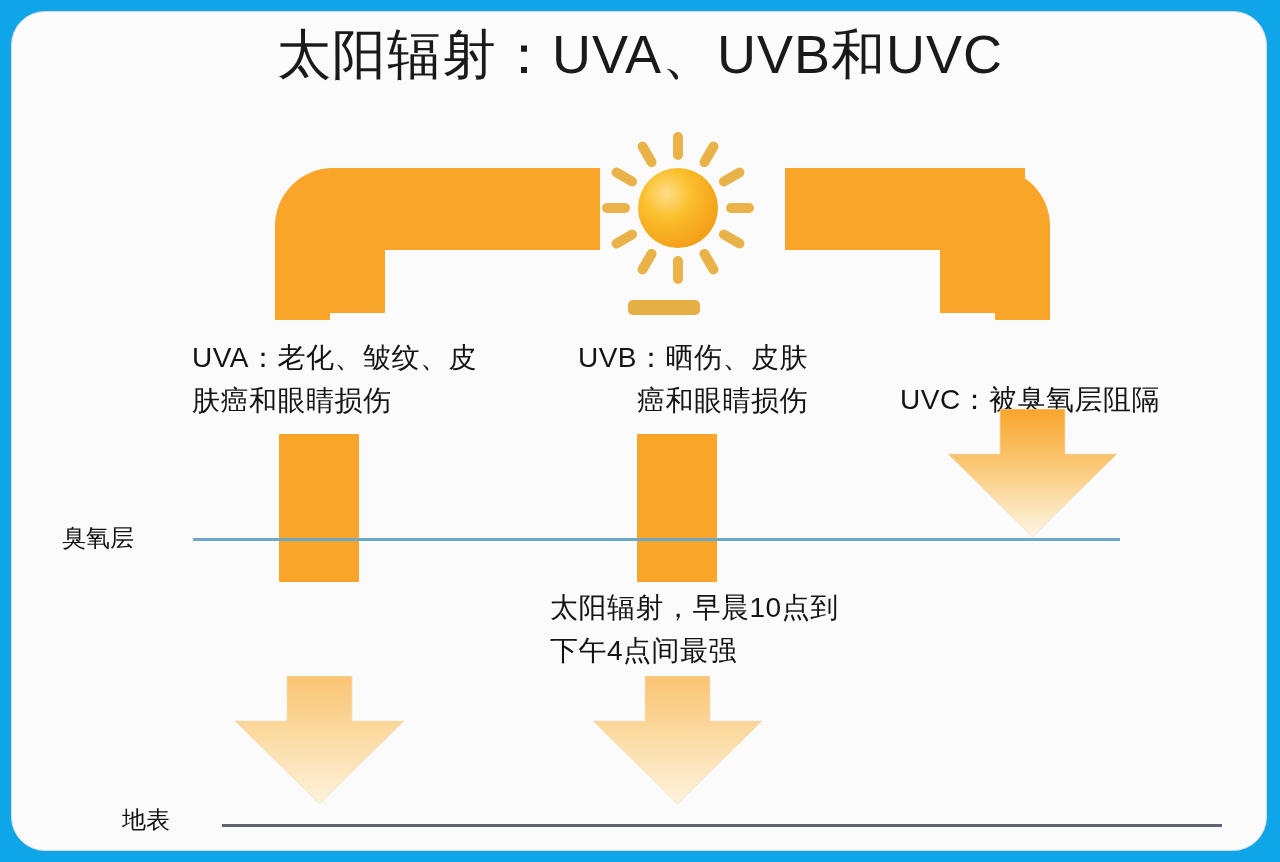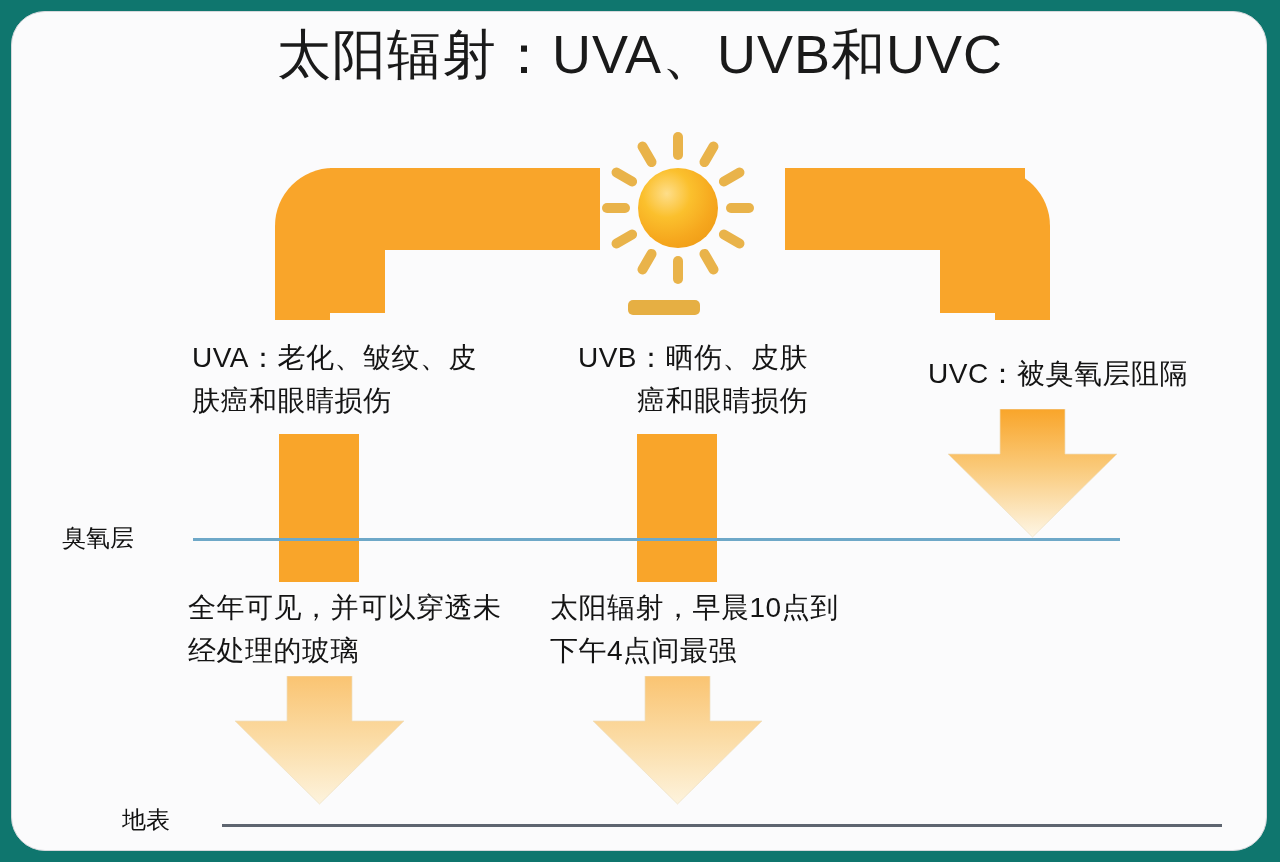--- a/index.html
+++ b/index.html
@@ -7,21 +7,21 @@
     padding: 0;
     background: #ffffff;
   }
   body {
     font-family: "Liberation Sans", "DejaVu Sans", sans-serif;
   }
   #page {
     position: relative;
     width: 1280px;
     height: 862px;
-    background: #0f766e;
+    background: #0ea5e9;
     overflow: hidden;
   }
   
   #card-border {
     position: absolute;
     left: 11px;
     top: 11px;
     width: 1256px;
     height: 840px;
     border: 1.5px solid #d6d8dc;
@@ -129,21 +129,21 @@
   
   .label {
     position: absolute;
     font-size: 28px;
     line-height: 43px;
     color: #141414;
     letter-spacing: 0.5px;
   }
   #label-uva { left: 192px; top: 336px; width: 290px; }
   #label-uvb { left: 558px; top: 336px; width: 250px; text-align: right; }
-  #label-uvc { left: 900px; top: 352px; width: 320px; white-space: nowrap; margin-left: 28px; }
+  #label-uvc { left: 900px; top: 378px; width: 320px; white-space: nowrap; }
   #note-uva  { left: 188px; top: 586px; width: 330px; }
   #note-uvb  { left: 550px; top: 586px; width: 310px; }
 
   
   .beam {
     position: absolute;
     width: 80px;
     background: #f9a52a;
   }
   #beam-uva { left: 279px; top: 434px; height: 148px; }
@@ -232,21 +232,20 @@
       <path d="M 55 0 L 120 0 L 120 45 L 172 45 L 87.5 128 L 3 45 L 55 45 Z" fill="url(#gradUVC)" stroke="#eedfc2" stroke-width="0.7"></path>
     </svg>
   </div>
 
   <div class="beam" id="beam-uva"></div>
   <div class="beam" id="beam-uvb"></div>
 
   <div id="ozone-line"></div>
   <div class="axis-caption" id="ozone-caption">臭氧层</div>
 
-  <div class="label" id="note-uva">全年可见，并可以穿透未经处理的玻璃</div>
   <div class="label" id="note-uvb">太阳辐射，早晨10点到下午4点间最强</div>
 
   <div class="arrow" id="arrow-uva" style="left:232px; top:676px;">
     <svg width="175" height="130" viewBox="0 0 175 130" xmlns="http://www.w3.org/2000/svg">
       <defs>
         <linearGradient id="gradUVA" x1="0" y1="0" x2="0" y2="1">
           <stop offset="0%" stop-color="#fac472"></stop>
           <stop offset="50%" stop-color="#fbdca6"></stop>
           <stop offset="100%" stop-color="#fdf3dd"></stop>
         </linearGradient>

